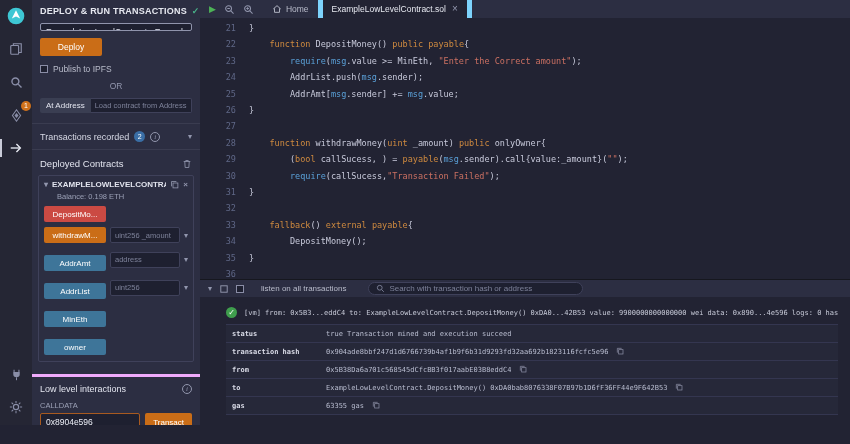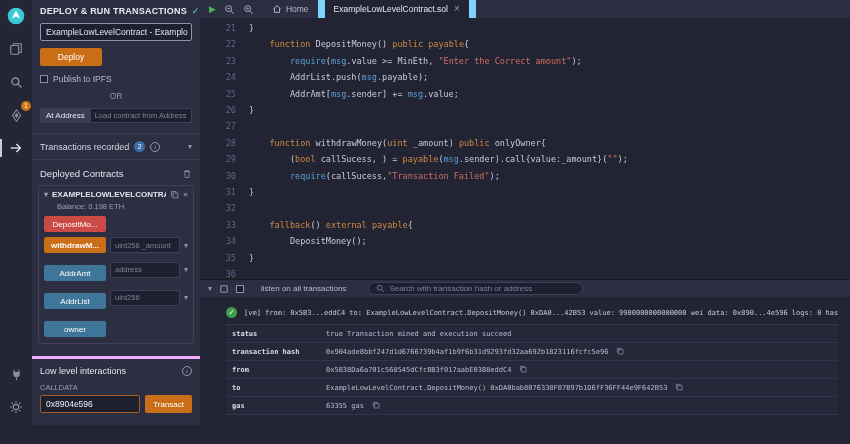--- a/index.html
+++ b/index.html
@@ -59,42 +59,42 @@
     padding:4px 5px 6px; }
   .card-head { display:flex; align-items:center; gap:4px; font-size:8px; font-weight:bold;
     color:#e2e4ee; white-space:nowrap; }
   .card-name { overflow:hidden; flex:1; }
   .card-ic { color:#9296ad; cursor:pointer; flex:none; }
   .balance { font-size:7.5px; color:#9ba0b6; margin:3px 0 2px 13px; }
   .fn-row { display:flex; align-items:center; gap:4px; margin-top:5px; }
   .fn-btn { width:62px; min-width:62px; border:none; border-radius:2px; color:#fff;
     font-size:8px; padding:3.5px 2px; white-space:nowrap; overflow:hidden; cursor:pointer; }
   .fn-btn.red { background:#cb4a43; }
-  .fn-btn.orange { background:#ca6d17;font-weight:bold; }
+  .fn-btn.orange { background:#ca6d17; }
   .fn-btn.blue { background:#3e7599;margin-top:7px; }
   .fn-input { flex:1; min-width:0; background:#1e2030; border:1px solid #3f415a;
     color:#e2e4ee; font-size:7.5px; padding:2.5px 4px; border-radius:2px; outline:none; }
   .lowlevel { margin-top:12px; border-top:3px solid #f0abfc; padding:7px 8px 0; }
   .ll-head { display:flex; align-items:center; font-size:9px; color:#e2e4ee; }
   .ll-calldata { font-size:7.5px; color:#9ba0b6; margin:7px 0 3px; }
   .ll-row { display:flex; gap:5px; }
   .ll-input { flex:1; min-width:0; background:#1e2030; border:1px solid #a85a20;
     color:#eceef6; font-size:8.5px; padding:3px 5px; border-radius:2px; outline:none; }
   .transact-btn { background:#ca6d17; border:none; color:#fff; font-size:8px;
     padding:3px 8px; border-radius:2px; cursor:pointer; }
 
   
   .mainarea { flex:1; min-width:0; display:flex; flex-direction:column; }
   .tabbar { height:18px; background:#2c2e42; display:flex; align-items:stretch;
     font-size:8.5px; color:#b9bccb; flex:none; }
   .tb-icons { display:flex; align-items:center; gap:8px; padding:0 9px; }
   .play-ic { color:#4db357; font-size:9px; cursor:pointer; line-height:1; }
   .zoom-ic { color:#9296ad; cursor:pointer; display:flex; }
   .tab { display:flex; align-items:center; gap:4px; padding:0 9px;
-    border-right:7px solid #7dd3fc; cursor:pointer; white-space:nowrap; }
+    border-right:5px solid #7dd3fc; cursor:pointer; white-space:nowrap; }
   .tab.active { background:#222333; color:#e6e8f0; }
   .tab-close { color:#9296ad; font-size:10px; margin-left:2px; line-height:1; }
 
   .editor { flex:1; background:#222333; overflow:hidden; padding-top:2px;
     font-family:"DejaVu Sans Mono", monospace; font-size:8.5px; line-height:16.4px; }
   .code-line { display:flex; white-space:pre; }
   .ln { width:36px; flex:none; text-align:right; color:#5f6787; margin-right:13px; }
   .tk-p { color:#c8cadb; } .tk-k { color:#cf8a3f; } .tk-b { color:#5aa0d8; } .tk-s { color:#cb7062; }
 
   .terminalbar { height:18px; background:#2c2e42; border-top:1px solid #16171f;
@@ -231,20 +231,23 @@
             <button class="fn-btn blue">AddrAmt</button>
             <input class="fn-input" placeholder="address" style="">
             <span class="chev">▾</span>
           </div>
           <div class="fn-row">
             <button class="fn-btn blue">AddrList</button>
             <input class="fn-input" placeholder="uint256" style="">
             <span class="chev">▾</span>
           </div>
           <div class="fn-row">
+            <button class="fn-btn blue">MinEth</button>
+          </div>
+          <div class="fn-row">
             <button class="fn-btn blue">owner</button>
           </div>
         </div>
     </div>
     <div class="lowlevel">
       <div class="ll-head">
         <span>Low level interactions</span>
         <span class="info-ic mla">i</span>
       </div>
       <div class="ll-calldata">CALLDATA</div>
@@ -282,21 +285,21 @@
         <span>ExampleLowLevelContract.sol</span>
         <span class="tab-close">×</span>
       </div>
     </div>
 
     <div class="editor">
       <div>
           <div class="code-line"><span class="ln">21</span><span class="lc"><span class="tk-p">}</span></span></div>
           <div class="code-line"><span class="ln">22</span><span class="lc"><span class="tk-p">    </span><span class="tk-k">function</span><span class="tk-p"> DepositMoney() </span><span class="tk-k">public</span><span class="tk-p"> </span><span class="tk-k">payable</span><span class="tk-p">{</span></span></div>
           <div class="code-line"><span class="ln">23</span><span class="lc"><span class="tk-p">        </span><span class="tk-b">require</span><span class="tk-p">(</span><span class="tk-b">msg</span><span class="tk-p">.value &gt;= MinEth, </span><span class="tk-s">"Enter the Correct amount"</span><span class="tk-p">);</span></span></div>
-          <div class="code-line"><span class="ln">24</span><span class="lc"><span class="tk-p">        AddrList.push(</span><span class="tk-b">msg</span><span class="tk-p">.payable);</span></span></div>
+          <div class="code-line"><span class="ln">24</span><span class="lc"><span class="tk-p">        AddrList.push(</span><span class="tk-b">msg</span><span class="tk-p">.sender);</span></span></div>
           <div class="code-line"><span class="ln">25</span><span class="lc"><span class="tk-p">        AddrAmt[</span><span class="tk-b">msg</span><span class="tk-p">.sender] += </span><span class="tk-b">msg</span><span class="tk-p">.value;</span></span></div>
           <div class="code-line"><span class="ln">26</span><span class="lc"><span class="tk-p">}</span></span></div>
           <div class="code-line"><span class="ln">27</span><span class="lc"></span></div>
           <div class="code-line"><span class="ln">28</span><span class="lc"><span class="tk-p">    </span><span class="tk-k">function</span><span class="tk-p"> withdrawMoney(</span><span class="tk-k">uint</span><span class="tk-p"> _amount) </span><span class="tk-k">public</span><span class="tk-p"> onlyOwner{</span></span></div>
           <div class="code-line"><span class="ln">29</span><span class="lc"><span class="tk-p">        (</span><span class="tk-k">bool</span><span class="tk-p"> callSucess, ) = </span><span class="tk-k">payable</span><span class="tk-p">(</span><span class="tk-b">msg</span><span class="tk-p">.sender).call{value:_amount}(</span><span class="tk-s">""</span><span class="tk-p">);</span></span></div>
           <div class="code-line"><span class="ln">30</span><span class="lc"><span class="tk-p">        </span><span class="tk-b">require</span><span class="tk-p">(callSucess,</span><span class="tk-s">"Transaction Failed"</span><span class="tk-p">);</span></span></div>
           <div class="code-line"><span class="ln">31</span><span class="lc"><span class="tk-p">}</span></span></div>
           <div class="code-line"><span class="ln">32</span><span class="lc"></span></div>
           <div class="code-line"><span class="ln">33</span><span class="lc"><span class="tk-p">    </span><span class="tk-k">fallback</span><span class="tk-p">() </span><span class="tk-k">external</span><span class="tk-p"> </span><span class="tk-k">payable</span><span class="tk-p">{</span></span></div>
           <div class="code-line"><span class="ln">34</span><span class="lc"><span class="tk-p">        DepositMoney();</span></span></div>

